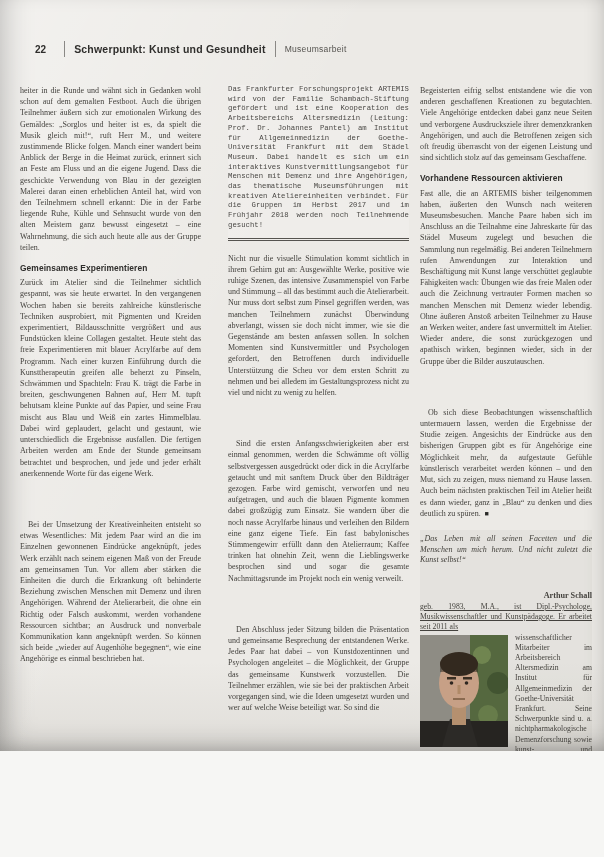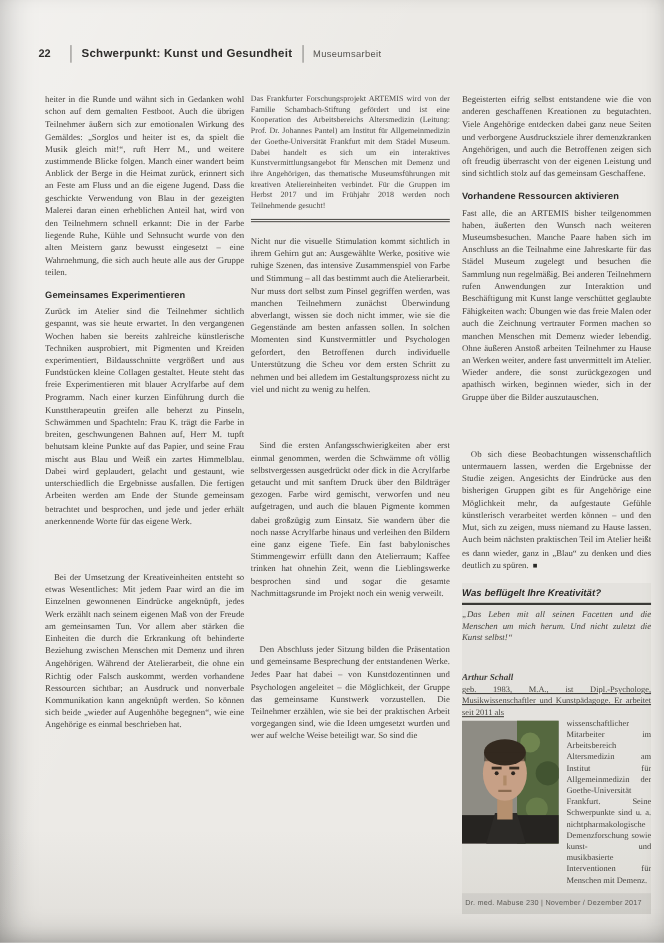--- a/index.html
+++ b/index.html
@@ -1,53 +1,53 @@
 <!DOCTYPE html>
 <html><head>
 <meta charset="utf-8">
 <style>
   html,body{margin:0;padding:0;}
   body{width:604px;height:857px;background:#f6f6f4;font-family:"Liberation Serif",serif;}
-  .scan-page{position:relative;width:604px;height:857px;background:#eceae6;overflow:hidden;
+  .scan-page{position:relative;width:604px;height:751px;background:#eceae6;overflow:hidden;
     box-shadow:inset 20px -16px 30px -18px rgba(0,0,0,0.38),
                inset -12px -6px 22px -14px rgba(0,0,0,0.22),
                inset 0 10px 18px -14px rgba(0,0,0,0.12);}
   .paper-tone{position:absolute;inset:0;background:
     linear-gradient(115deg, rgba(255,255,255,0.35) 0%, rgba(255,255,255,0) 40%),
     linear-gradient(0deg, rgba(120,115,105,0.10) 0%, rgba(0,0,0,0) 12%);}
   
   .page-header{position:absolute;top:38px;left:35px;right:20px;height:22px;display:flex;align-items:center;
     font-family:"Liberation Sans",sans-serif;color:#2f2e2c;filter:blur(0.25px);}
   .page-num{font-weight:bold;font-size:10px;padding-right:9px;}
   .hdr-sep{width:1px;height:16px;background:#8a8885;margin:0 9px;}
   .hdr-title{font-weight:bold;font-size:10.5px;letter-spacing:0.2px;}
   .hdr-cat{font-size:8.5px;color:#55534f;letter-spacing:0.3px;}
   
   .col{position:absolute;top:85px;height:748px;overflow:hidden;text-align:justify;
     font-size:8px;line-height:11.2px;color:#44423e;filter:blur(0.3px);}
-  #col1{left:41px;width:181px;}
+  #col1{left:20px;width:181px;}
   #col2{left:228px;width:181px;}
   #col3{left:420px;width:172px;}
   .col p{margin:0 0 0 0;}
   .col p + p{text-indent:8px;margin-top:40px;}
   .col h4{font-family:"Liberation Sans",sans-serif;font-size:8.4px;color:#2e2d2b;
     margin:10px 0 3px 0;text-align:left;letter-spacing:0.1px;}
   .endmark{font-size:7px;color:#2a2a28;letter-spacing:2px;}
   
   .project-box{margin:0 0 12px 0;background:rgba(255,255,255,0.18);border-bottom:3px double #55534f;
     padding:0 0 7px 0;text-align:justify;}
   .project-box h3{font-family:"Liberation Sans",sans-serif;font-size:8.6px;color:#2e2d2b;margin:0 0 3px 0;
     border-bottom:1px solid #55534f;padding-bottom:2px;text-align:left;}
-  .project-box .box-text{font-family:Liberation Serif, serif;font-size:7.3px;line-height:9.7px;color:#4a4845;}
+  .project-box .box-text{font-family:Liberation Mono, monospace;font-size:7.3px;line-height:9.7px;color:#4a4845;}
   
   .creativity-box{margin-top:10px;background:rgba(60,60,55,0.045);padding:4px 0 0 0;}
   .cb-title{font-family:"Liberation Sans",sans-serif;font-style:italic;font-weight:bold;font-size:8.8px;
     color:#2c2b29;border-bottom:2px solid #3a3936;padding-bottom:3px;margin-bottom:4px;text-align:left;}
   .cb-quote{font-style:italic;font-size:8px;line-height:10.6px;margin-bottom:24px;}
-  .cb-author{font-weight:bold;font-style:italic;font-size:8.2px;text-align:left;margin-bottom:1px;}
+  .cb-author{font-weight:bold;font-size:8.2px;text-align:right;margin-bottom:1px;}
   .cb-bio-intro{font-size:7.7px;line-height:10.2px;margin:0;text-decoration:underline;}
   .cb-bio-rest{font-size:7.7px;line-height:10.2px;margin:0;overflow:hidden;}
   .author-photo{float:left;width:88px;height:112px;margin:2px 7px 2px 0;filter:blur(0.4px);}
   .page-footer{margin-top:6px;background:rgba(0,0,0,0.06);font-family:"Liberation Sans",sans-serif;
     font-size:6.6px;color:#5d5b57;padding:4px 3px;text-align:left;letter-spacing:0.2px;}
 </style>
 </head>
 <body>
 
 <div class="scan-page">
@@ -81,21 +81,20 @@
 
   <div class="col" id="col3">
     <div>
         <p>Begeisterten eifrig selbst entstandene wie die von anderen geschaffenen Kreationen zu begutachten. Viele Angehörige entdecken dabei ganz neue Seiten und verborgene Ausdrucksziele ihrer demenzkranken Angehörigen, und auch die Betroffenen zeigen sich oft freudig überrascht von der eigenen Leistung und sind sichtlich stolz auf das gemeinsam Geschaffene.</p>
         <h4>Vorhandene Ressourcen aktivieren</h4>
         <p>Fast alle, die an ARTEMIS bisher teilgenommen haben, äußerten den Wunsch nach weiteren Museumsbesuchen. Manche Paare haben sich im Anschluss an die Teilnahme eine Jahreskarte für das Städel Museum zugelegt und besuchen die Sammlung nun regelmäßig. Bei anderen Teilnehmern rufen Anwendungen zur Interaktion und Beschäftigung mit Kunst lange verschüttet geglaubte Fähigkeiten wach: Übungen wie das freie Malen oder auch die Zeichnung vertrauter Formen machen so manchen Menschen mit Demenz wieder lebendig. Ohne äußeren Anstoß arbeiten Teilnehmer zu Hause an Werken weiter, andere fast unvermittelt im Atelier. Wieder andere, die sonst zurückgezogen und apathisch wirken, beginnen wieder, sich in der Gruppe über die Bilder auszutauschen.</p>
         <p>Ob sich diese Beobachtungen wissenschaftlich untermauern lassen, werden die Ergebnisse der Studie zeigen. Angesichts der Eindrücke aus den bisherigen Gruppen gibt es für Angehörige eine Möglichkeit mehr, da aufgestaute Gefühle künstlerisch verarbeitet werden können – und den Mut, sich zu zeigen, muss niemand zu Hause lassen. Auch beim nächsten praktischen Teil im Atelier heißt es dann wieder, ganz in „Blau“ zu denken und dies deutlich zu spüren.<span class="endmark"> ■</span></p>
       </div>
 
     <div class="creativity-box">
-      <div class="cb-title">Was beflügelt Ihre Kreativität?</div>
       <div class="cb-quote">„Das Leben mit all seinen Facetten und die Menschen um mich herum. Und nicht zuletzt die Kunst selbst!“</div>
       <div class="cb-author">Arthur Schall</div>
       <p class="cb-bio-intro">geb. 1983, M.A., ist Dipl.-Psychologe, Musikwissenschaftler und Kunstpädagoge. Er arbeitet seit 2011 als</p>
       <div>
         <svg class="author-photo" viewBox="0 0 88 112" xmlns="http://www.w3.org/2000/svg">
           <rect x="0" y="0" width="88" height="112" fill="#8e8c84"></rect>
           <rect x="50" y="0" width="38" height="112" fill="#55683f"></rect>
           <circle cx="62" cy="20" r="9" fill="#7c9159" opacity="0.7"></circle>
           <circle cx="78" cy="48" r="11" fill="#3d4f2e" opacity="0.8"></circle>
           <circle cx="68" cy="80" r="10" fill="#6f8450" opacity="0.7"></circle>

